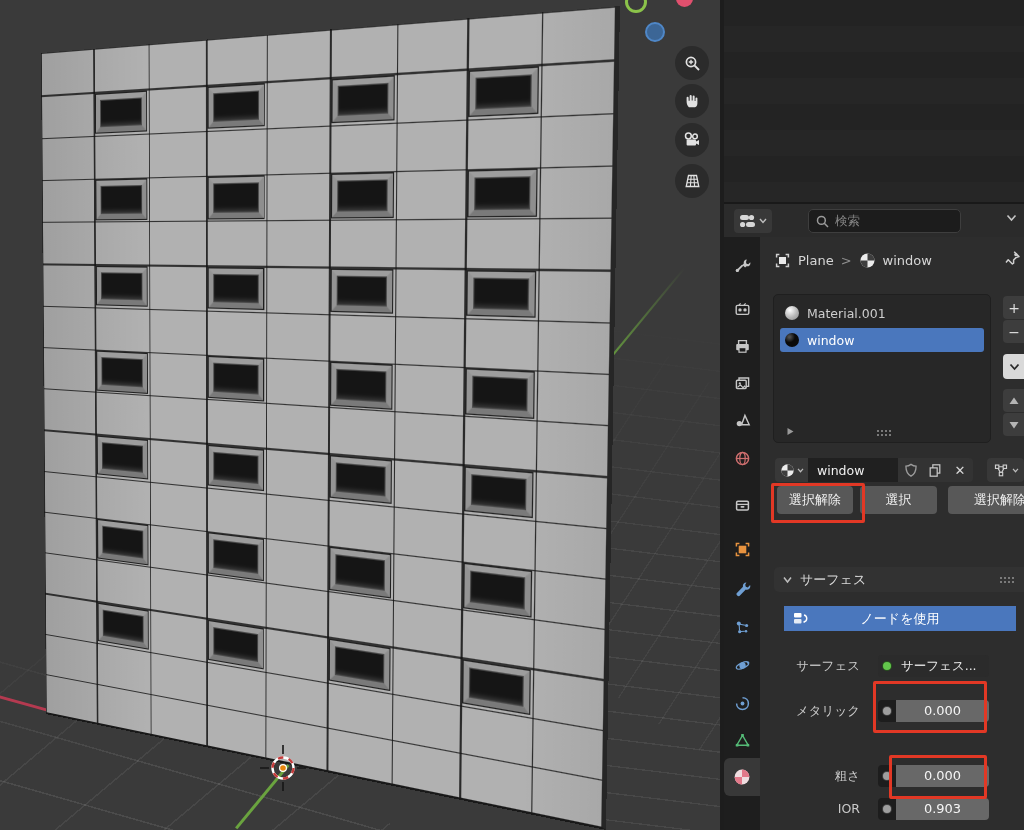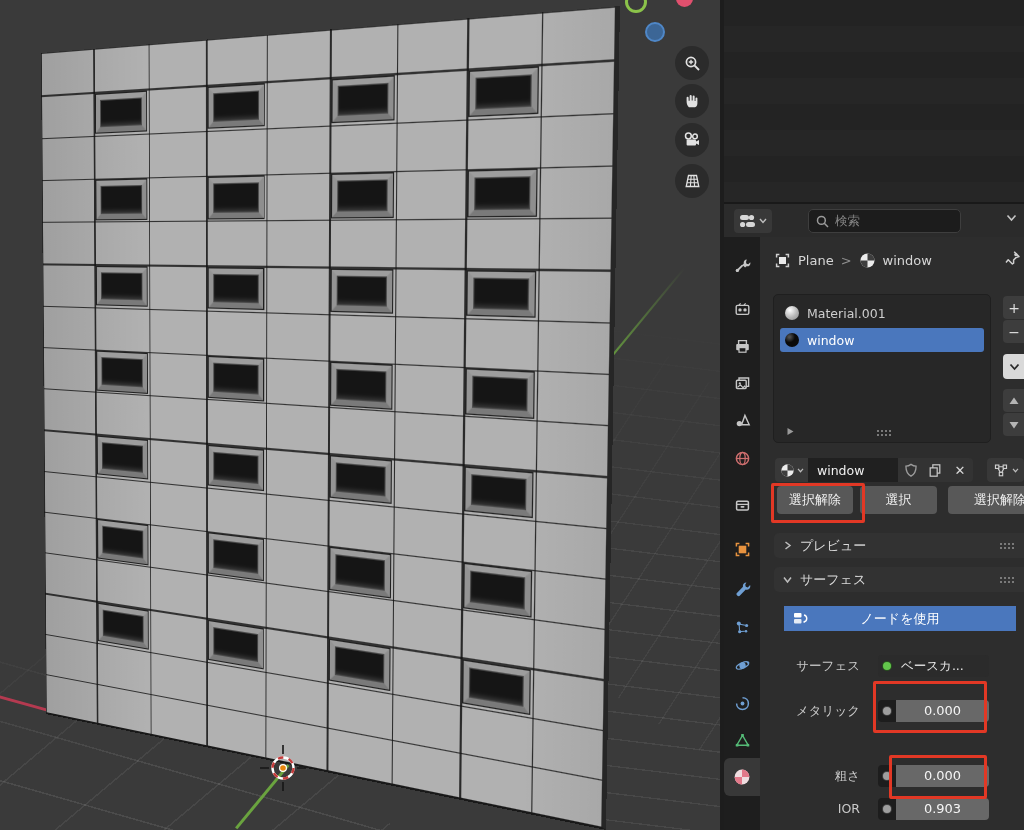--- a/index.html
+++ b/index.html
@@ -421,27 +421,20 @@
     <div class="actbtn" style="left:53px;width:76px">
         <span>選択解除</span>
       </div>
     <div class="actbtn" style="left:136px;width:77px">
         <span>選択</span>
       </div>
     <div class="actbtn" style="left:224px;width:104px">
         <span>選択解除</span>
       </div>
 
-    <div class="panelhdr" style="top:533px">
-      <svg width="9" height="9" viewBox="0 0 9 9">
-          <polyline points="2.5,1 7,4.5 2.5,8" fill="none" stroke="#bdbdbd" stroke-width="1.5"></polyline>
-        </svg>
-      <span>プレビュー</span>
-      <span class="grips"></span>
-    </div>
     <div class="panelhdr" style="top:567px">
       <svg width="9" height="9" viewBox="0 0 9 9">
           <polyline points="1,2.5 4.5,7 8,2.5" fill="none" stroke="#bdbdbd" stroke-width="1.5"></polyline>
         </svg>
       <span>サーフェス</span>
       <span class="grips"></span>
     </div>
 
     <div class="usenodes">
       <svg width="17" height="17" viewBox="0 0 17 17">
@@ -451,21 +444,21 @@
         <path d="M12.6 12.8 L11 12.2 L12.2 10.8 Z" fill="#fff"></path>
       </svg>
       <span>ノードを使用</span>
     </div>
 
     <div class="prow" style="top:655px">
       <div class="lbl">サーフェス</div>
       <div class="cap menu">
           <span class="dot" style="background:#63c74c"></span>
         </div>
-      <div class="val menu">ベースカ...</div>
+      <div class="val menu">サーフェス...</div>
     </div>
     <div class="prow" style="top:700px">
       <div class="lbl">メタリック</div>
       <div class="cap">
           <span class="dot" style="background:#9e9e9e"></span>
         </div>
       <div class="val slider">0.000</div>
 
     </div>
     <div class="prow" style="top:765px">

